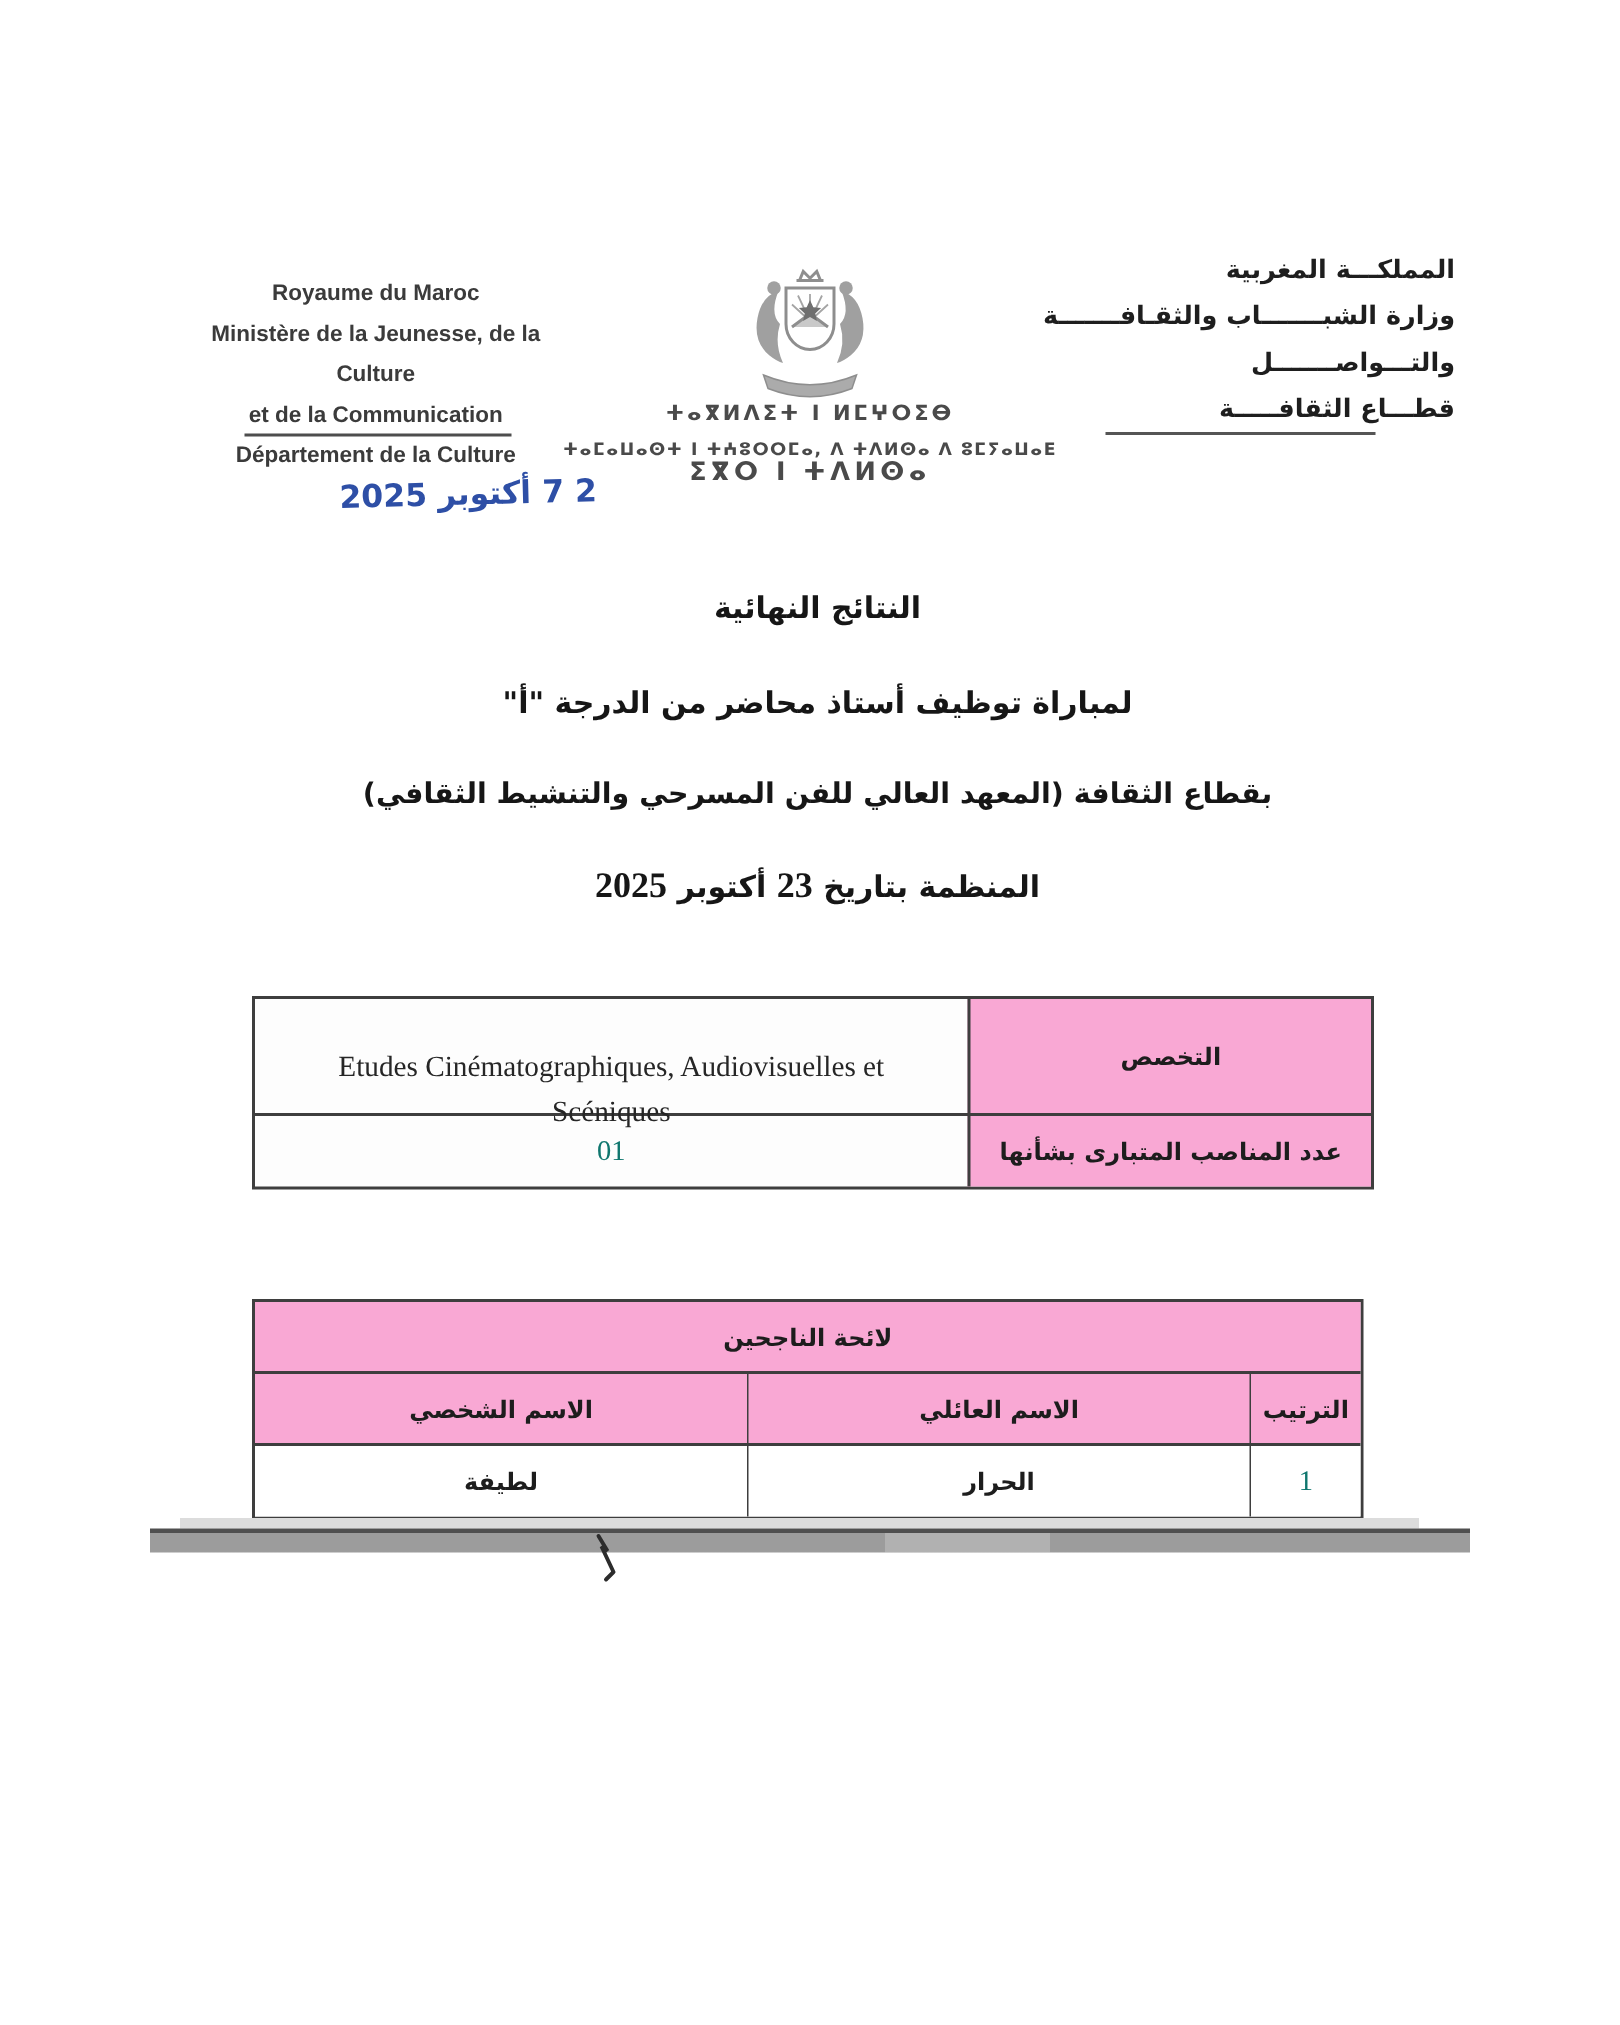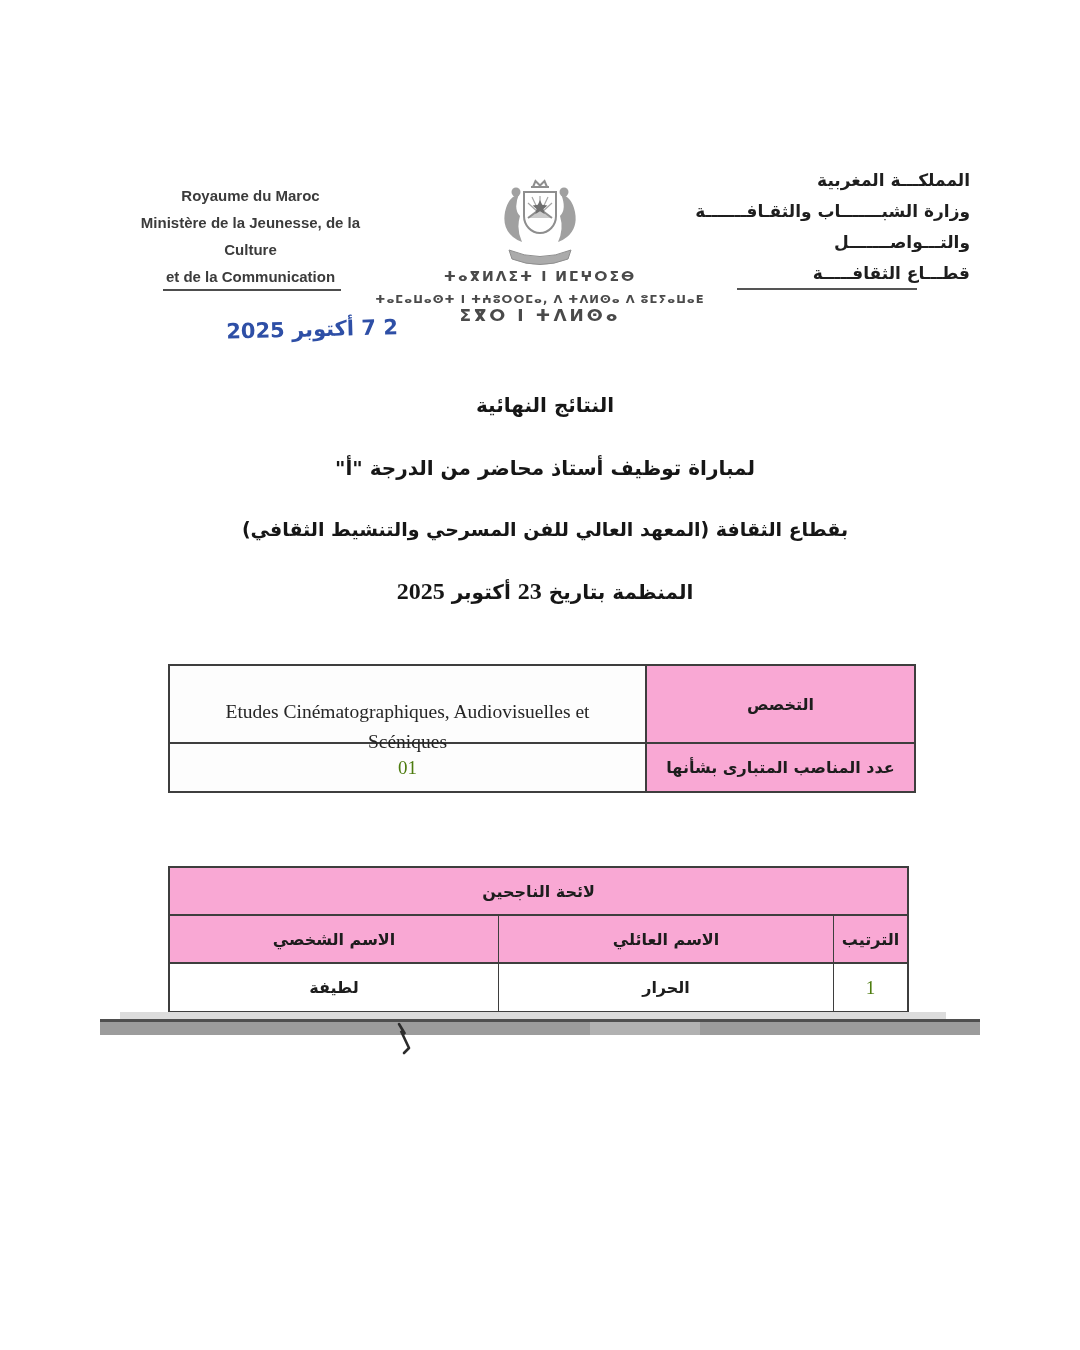--- a/index.html
+++ b/index.html
@@ -44,21 +44,21 @@
   
   .tbl{border:2px solid #3e3e3e;background:#fdfdfd;}
   .t-row{display:flex;align-items:stretch;}
   .t-row + .t-row{border-top:2px solid #3e3e3e;}
   .cell{display:flex;align-items:center;justify-content:center;text-align:center;}
   .gray{background:#f9a8d4;}
   .ar{font-family:"DejaVu Sans",sans-serif;font-weight:700;color:#1d1d1d;
     direction:rtl;font-size:16px;}
   .fr{font-family:"Liberation Serif",serif;color:#262626;font-size:19.5px;
     line-height:30px;margin-top:45px;}
-  .serifnum{font-family:"Liberation Serif",serif;color:#4d7c0f;font-size:19px;}
+  .serifnum{font-family:"Liberation Serif",serif;color:#0f766e;font-size:19px;}
 
   .spec-table{left:168px;top:664px;width:744px;}
   .spec-label{width:267px;border-right:0;border-left:0;}
   .spec-value{flex:1;}
   .spec-table .t-row .spec-label{border-left:2px solid #3e3e3e;}
 
   .res-table{left:168px;top:866px;width:737px;}
   .res-title-row{height:46px;}
   .res-head-row{height:46px;}
   .res-data-row{height:47px;background:#ffffff;}
@@ -76,20 +76,21 @@
 </style>
 </head>
 <body>
 
 <div id="page">
 
   <div class="abs hdr-left">
     <div>Royaume du Maroc</div>
     <div>Ministère de la Jeunesse, de la Culture</div>
     <div>et de la Communication</div>
+    <div>Département de la Culture</div>
   </div>
   <div class="abs hdr-left-rule"></div>
   <div class="abs stamp" dir="rtl">2 7 أكتوبر 2025</div>
 
   <svg class="abs emblem" width="110" height="96" viewBox="0 0 110 96">
     <g stroke="#8e8e8e" fill="none" stroke-width="2">
       <path d="M48 11 l2.5 -6 4.5 4.5 4.5 -4.5 2.5 6"></path>
       <path d="M46 11 h18"></path>
       <path d="M39 16 h32 v24 a16 17 0 0 1 -32 0 z"></path>
     </g>

